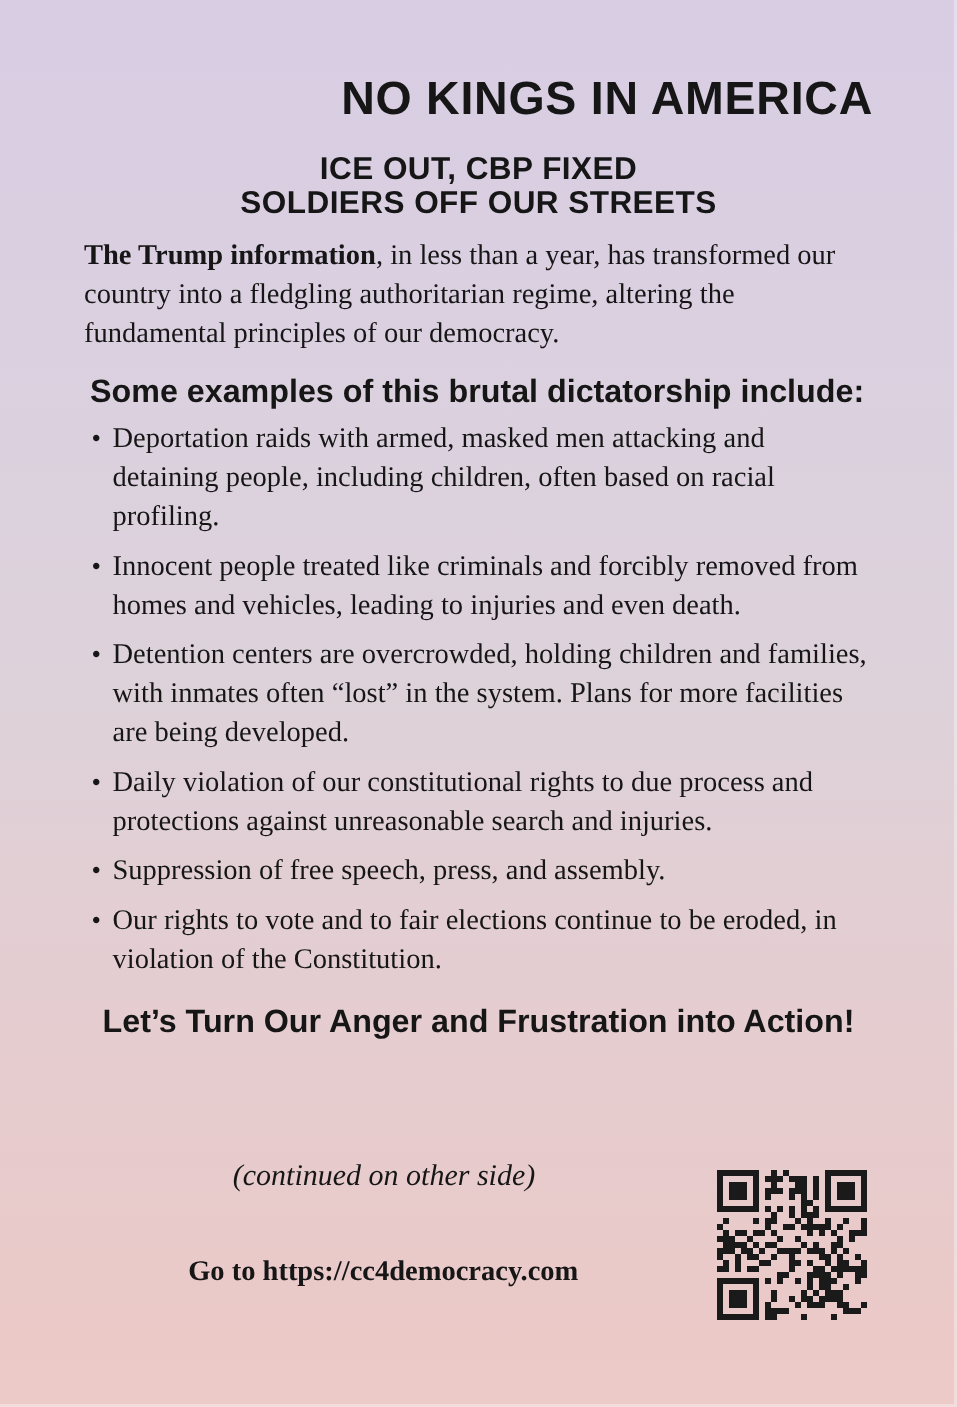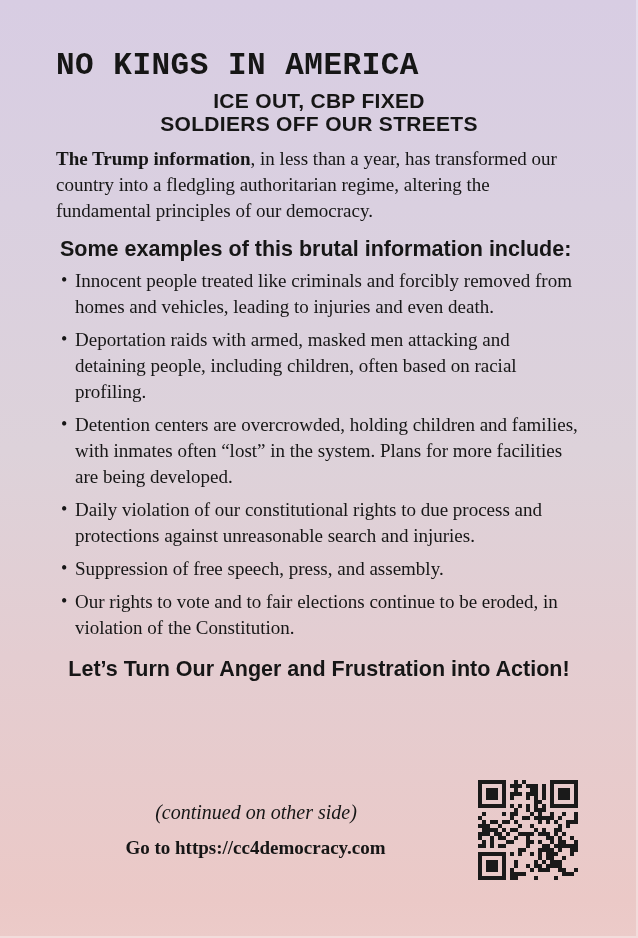--- a/index.html
+++ b/index.html
@@ -11,26 +11,26 @@
   }
   .flyer{
     position:relative;
     width:638px;height:938px;
     background:linear-gradient(180deg,#d8cde3 0%,#dad0e0 22%,#ddd2da 48%,#e4cdd1 70%,#ebc9c7 96%,#eccbc9 100%);
     box-shadow:inset -2px -2px 0 rgba(255,255,255,0.35);
     overflow:hidden;
   }
   .content{padding:48px 56px 0 56px;}
   h1.title{
-    margin:0 0 5px 0;
-    font-family:Liberation Mono, monospace;
+    margin:0 0 17px 0;
+    font-family:Liberation Sans, sans-serif;
     font-weight:bold;
     font-size:31px;line-height:36px;
     letter-spacing:0.5px;
-    text-align:left;
+    text-align:right;
   }
   .subtitle{
     margin:0;
     font-family:"Liberation Sans", sans-serif;
     font-weight:bold;
     font-size:21px;line-height:23px;
     letter-spacing:0.3px;
     text-align:center;
   }
   p.para{
@@ -63,21 +63,21 @@
   }
   p.action{
     margin:15px 0 0 0;
     font-family:"Liberation Sans", sans-serif;
     font-weight:bold;
     font-size:21.5px;line-height:26px;
     text-align:center;
     white-space:nowrap;
   }
   .continued-note{
-    position:absolute;left:56px;top:800px;width:400px;
+    position:absolute;left:56px;top:772px;width:400px;
     text-align:center;
     font-style:italic;
     font-size:20px;line-height:24px;
   }
   .info-block{
     position:absolute;left:56px;top:836px;width:399px;
     text-align:center;
     font-weight:bold;
     font-size:19px;line-height:24px;
   }
@@ -93,25 +93,25 @@
 <div class="flyer">
   <div class="content">
 
     <h1 class="title">NO KINGS IN AMERICA</h1>
     <h2 class="subtitle">ICE OUT, CBP FIXED</h2>
     <h2 class="subtitle">SOLDIERS OFF OUR STREETS</h2>
 
 
     <p class="para"><b>The Trump information</b><span>, in less than a year, has transformed our country into a fledgling authoritarian regime, altering the fundamental principles of our democracy.</span></p>
 
-    <h3 class="examples-heading">Some examples of this brutal information include:</h3>
+    <h3 class="examples-heading">Some examples of this brutal dictatorship include:</h3>
 
     <ul class="bullets">
+      <li>Deportation raids with armed, masked men attacking and detaining people, including children, often based on racial profiling.</li>
       <li>Innocent people treated like criminals and forcibly removed from homes and vehicles, leading to injuries and even death.</li>
-      <li>Deportation raids with armed, masked men attacking and detaining people, including children, often based on racial profiling.</li>
       <li>Detention centers are overcrowded, holding children and families, with inmates often “lost” in the system. Plans for more facilities are being developed.</li>
       <li>Daily violation of our constitutional rights to due process and protections against unreasonable search and injuries.</li>
       <li>Suppression of free speech, press, and assembly.</li>
       <li>Our rights to vote and to fair elections continue to be eroded, in violation of the Constitution.</li>
     </ul>
 
     <p class="action">Let’s Turn Our Anger and Frustration into Action!</p>
   </div>
 
   <div class="continued-note">(continued on other side)</div>

